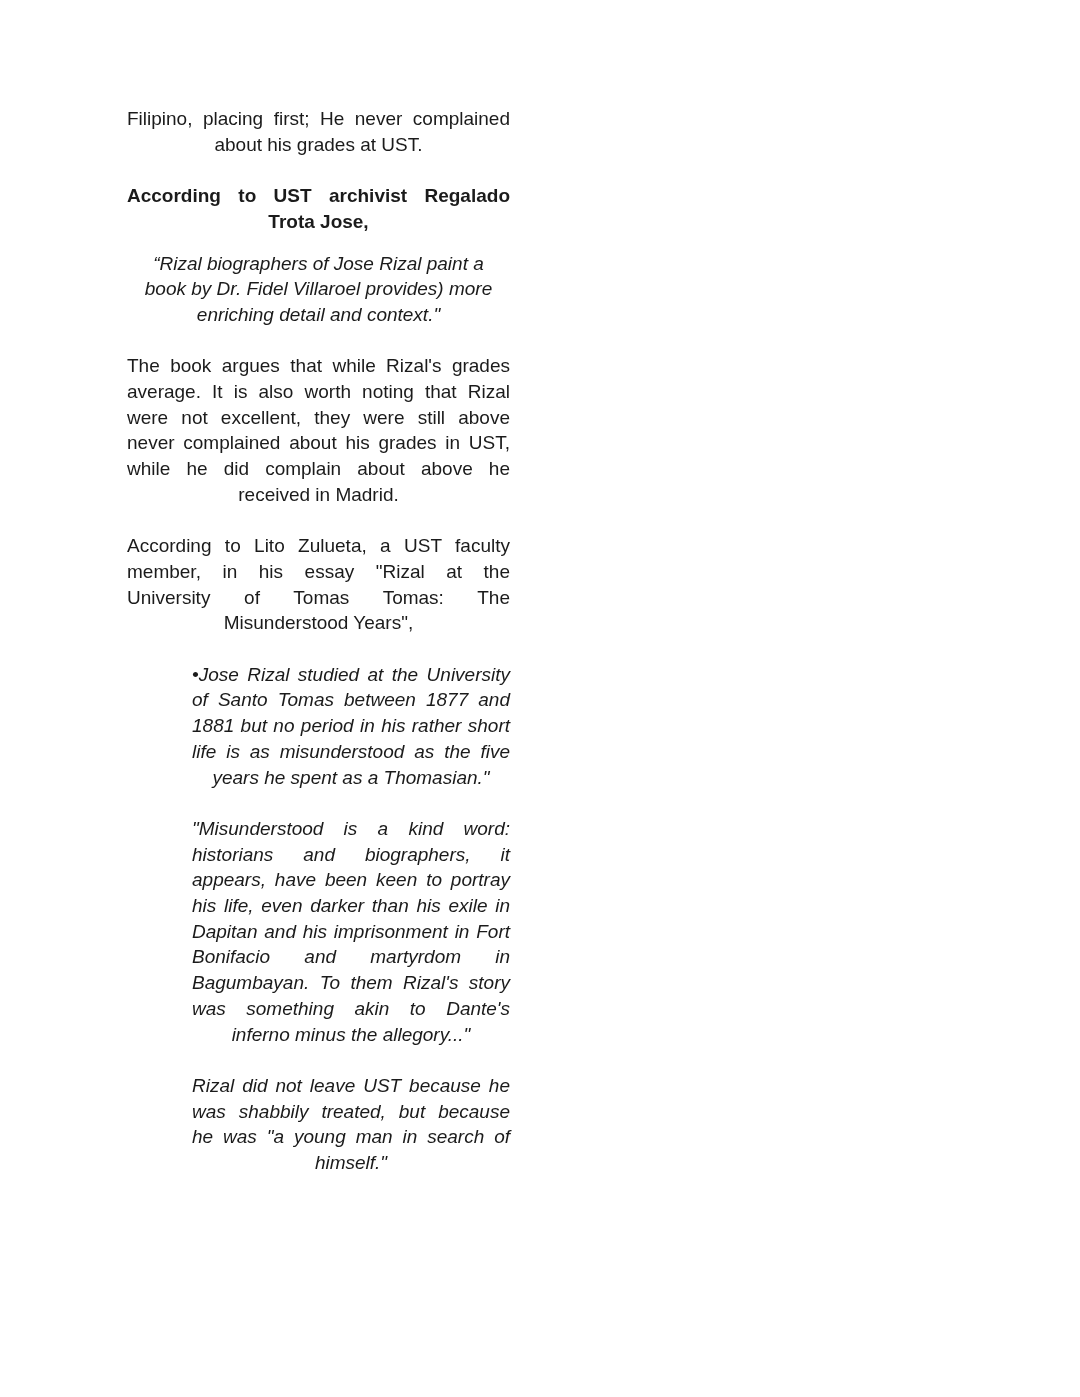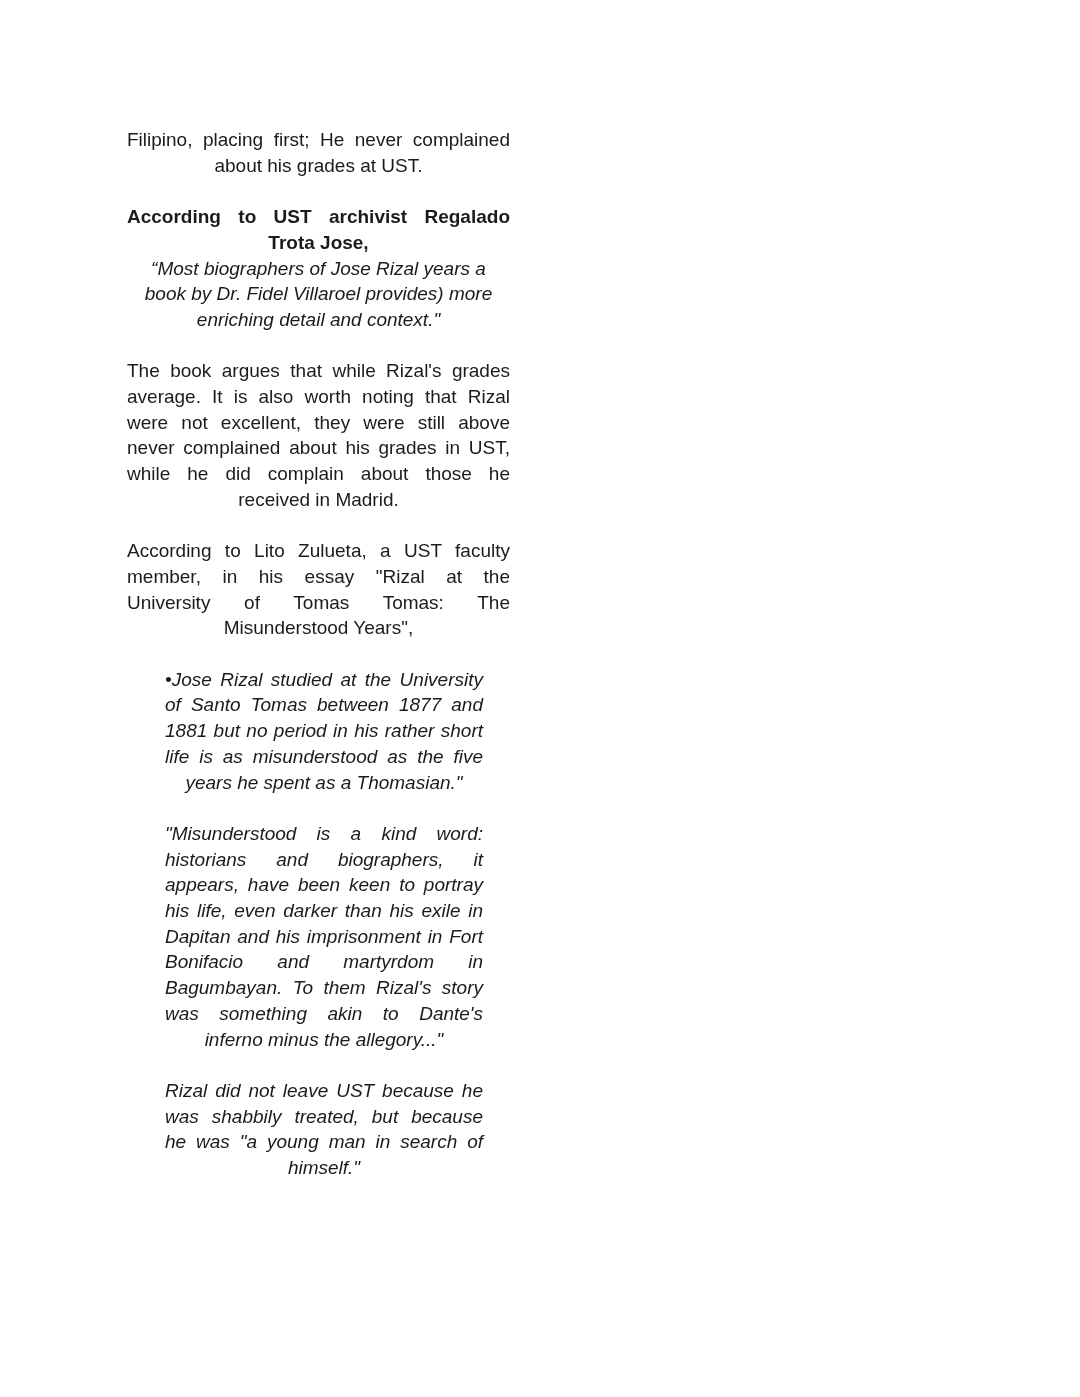--- a/index.html
+++ b/index.html
@@ -11,40 +11,40 @@
     position: relative;
     width: 1080px;
     height: 1397px;
     background: #ffffff;
     overflow: hidden;
     font-family: "Liberation Sans", "DejaVu Sans", sans-serif;
   }
   .content {
     position: absolute;
     left: 127px;
-    top: 127px;
+    top: 106px;
     width: 383px;
     color: #1b1b1b;
     font-size: 19px;
     line-height: 25.7px;
   }
   .para {
     margin: 0 0 25.7px 0;
   }
   .para.no-gap {
-    margin-bottom: 0;
+    margin-bottom: 16px;
   }
   .para.bold {
     font-weight: bold;
   }
   .para.italic {
     font-style: italic;
   }
   .para.indent {
-    margin-left: 38px;
+    margin-left: 65px;
     width: 318px;
   }
   .line {
     text-align: center;
     white-space: normal;
   }
   .line.j {
     text-align: justify;
     text-align-last: justify;
   }
@@ -56,30 +56,30 @@
   <div class="content" style="color: rgb(27, 27, 27);">
       <div class="para">
         <div class="line j">Filipino, placing first; He never complained</div>
         <div class="line">about his grades at UST.</div>
       </div>
       <div class="para bold no-gap">
         <div class="line j">According to UST archivist Regalado</div>
         <div class="line">Trota Jose,</div>
       </div>
       <div class="para italic">
-        <div class="line">“Most biographers of Jose Rizal years a</div>
+        <div class="line">“Rizal biographers of Jose Rizal paint a</div>
         <div class="line">book by Dr. Fidel Villaroel provides) more</div>
         <div class="line">enriching detail and context."</div>
       </div>
       <div class="para">
         <div class="line j">The book argues that while Rizal's grades</div>
         <div class="line j">average. It is also worth noting that Rizal</div>
         <div class="line j">were not excellent, they were still above</div>
         <div class="line j">never complained about his grades in UST,</div>
-        <div class="line j">while he did complain about those he</div>
+        <div class="line j">while he did complain about above he</div>
         <div class="line">received in Madrid.</div>
       </div>
       <div class="para">
         <div class="line j">According to Lito Zulueta, a UST faculty</div>
         <div class="line j">member, in his essay "Rizal at the</div>
         <div class="line j">University of Tomas Tomas: The</div>
         <div class="line">Misunderstood Years",</div>
       </div>
       <div class="para italic indent">
         <div class="line j">•Jose Rizal studied at the University</div>

